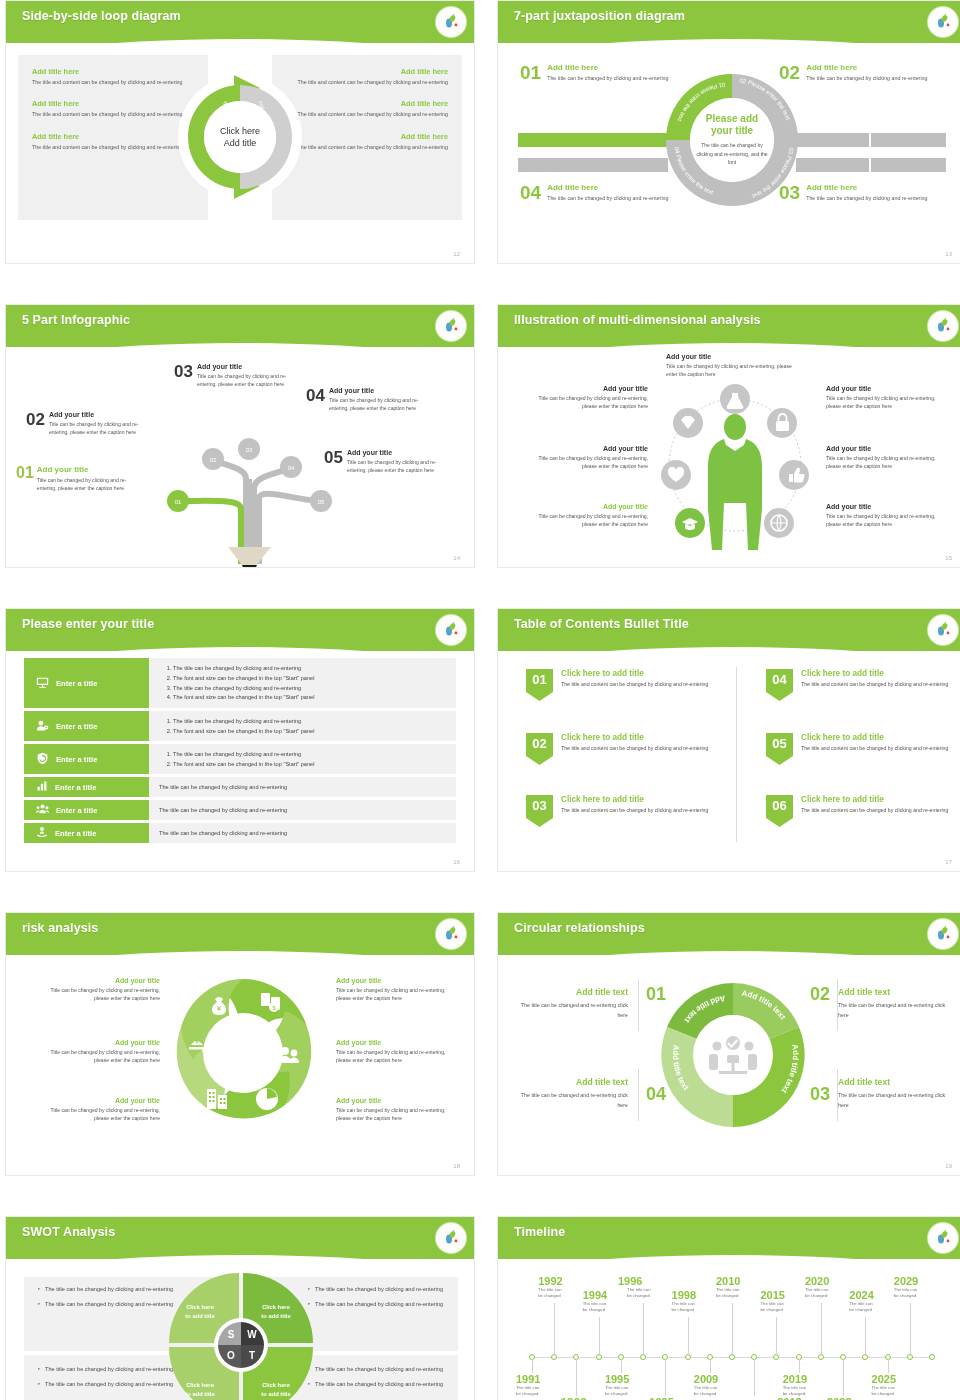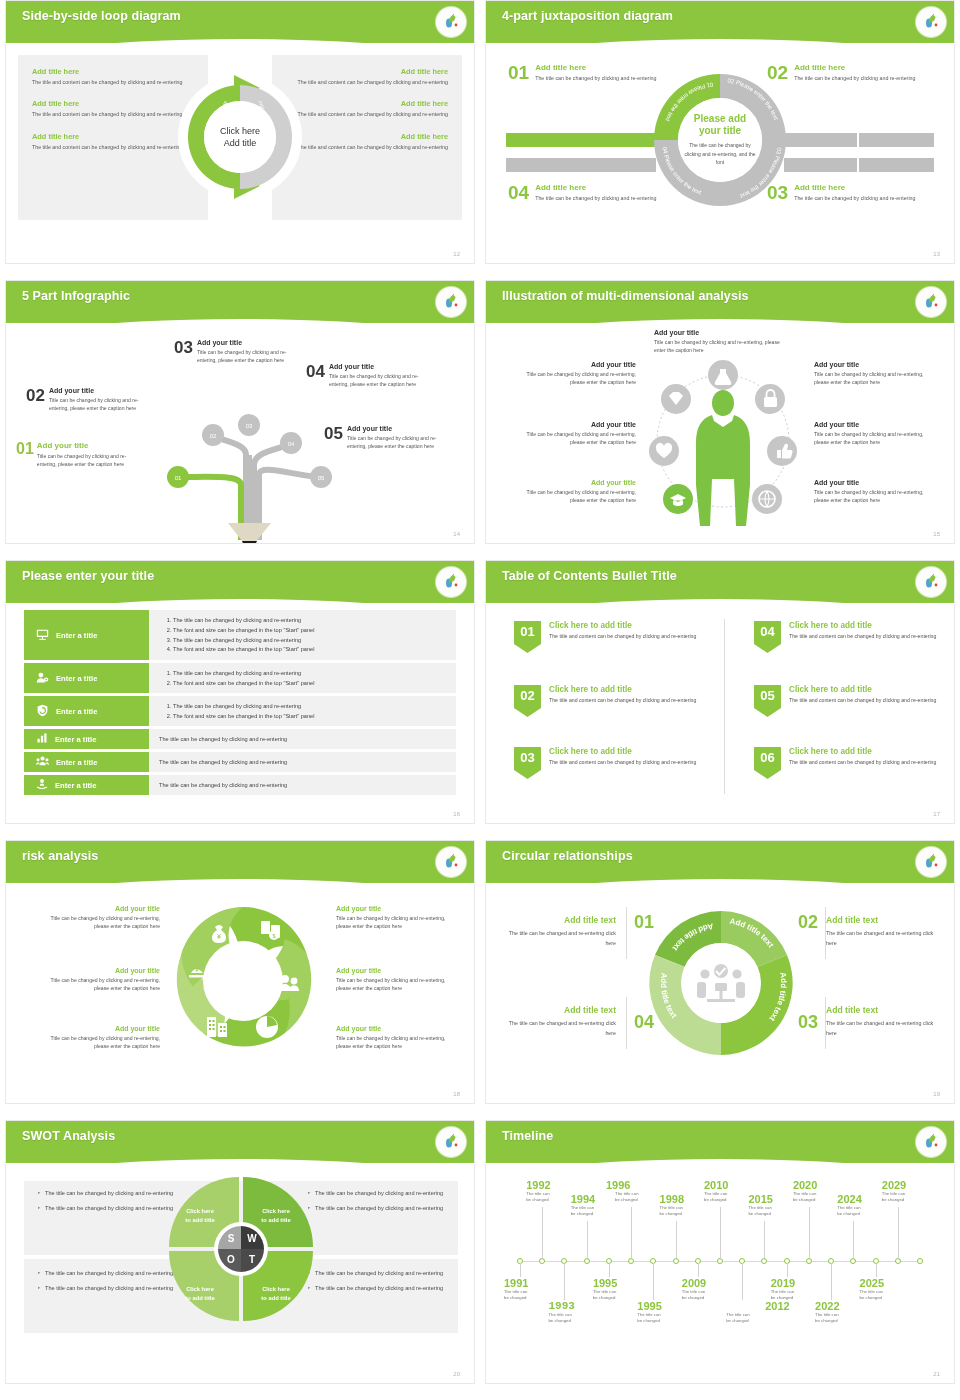--- a/index.html
+++ b/index.html
@@ -6,21 +6,21 @@
   body {
     width: 960px; height: 1400px;
     background: #ffffff;
     font-family: "Liberation Sans", sans-serif;
     overflow: hidden;
   }
   .grid {
     display: grid;
     grid-template-columns: 480px 480px;
     grid-template-rows: 270px 10px 270px 10px 270px 10px 270px 10px 270px;
-    width: 960px; height: 1400px;
+    width: 960px; height: 1400px; gap: 12px;
   }
   .gap { grid-column: 1 / span 2; background: #ffffff; }
   .slide {
     position: relative;
     width: 470px; height: 264px;
     margin: 0 auto;
     background: #fff;
     border: 1px solid #e8e8e8;
     overflow: hidden;
   }
@@ -181,21 +181,21 @@
         <div class="vlabel" style="right:16px;top:44px;transform:rotate(70deg);color:#fff;">Add your title here</div>
       </div>
     </div>
     <div class="pagenum">12</div>
   </div>
 
   <div class="slide">
     <div class="hdr">
         <div class="curve"></div>
       </div>
-    <div class="hdr-title">4-part juxtaposition diagram</div>
+    <div class="hdr-title">7-part juxtaposition diagram</div>
     <div class="logo">
       <svg width="20" height="20" viewBox="0 0 20 20">
           <ellipse cx="8" cy="11" rx="3" ry="4.5" fill="#4FA3D1"></ellipse>
           <path d="M8 11 Q10 4 13 2" stroke="#7ac143" stroke-width="1" fill="none"></path>
           <ellipse cx="11.5" cy="6.5" rx="2.4" ry="3.4" transform="rotate(35 11.5 6.5)" fill="#8CC63F"></ellipse>
           <circle cx="15" cy="13" r="1.4" fill="#e8453c"></circle>
         </svg>
     </div>
     <div class="body">
       <div class="bar" style="left:20px;top:88px;width:150px;background:#8CC63F;"></div>

